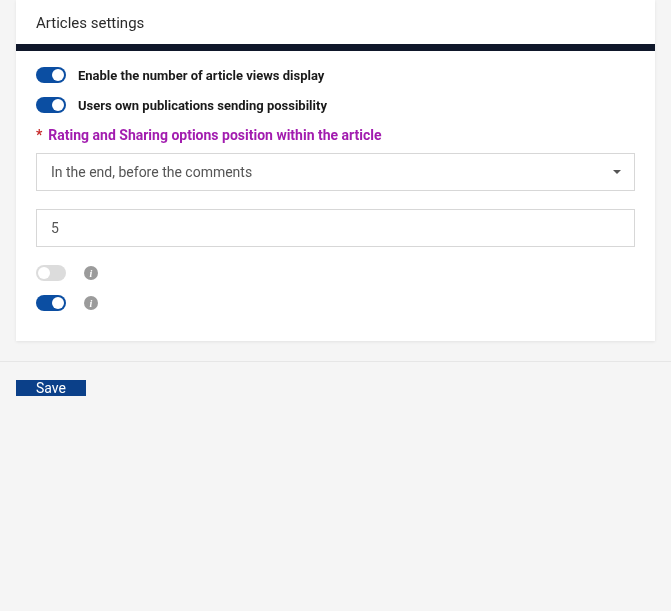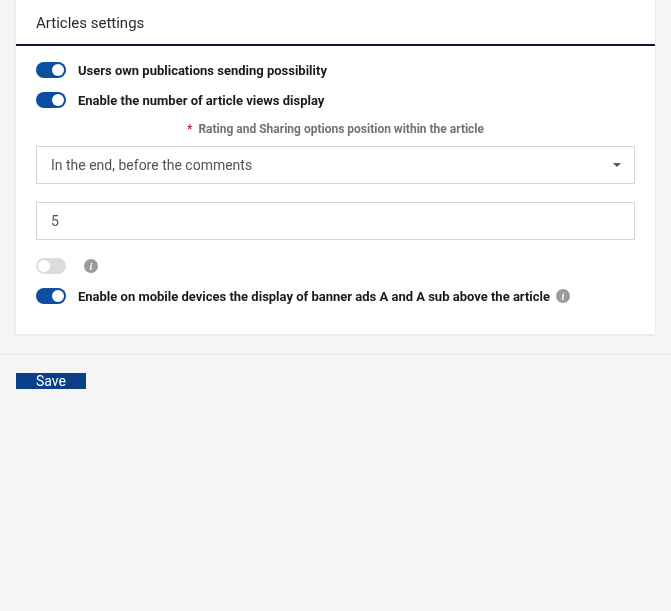--- a/index.html
+++ b/index.html
@@ -12,21 +12,21 @@
       background: #f5f5f5;
       padding: 0;
     }
     .panel {
       background: #ffffff;
       margin: 0 16px 20px 16px;
       box-shadow: 0 1px 3px rgba(0,0,0,0.08);
     }
     .panel-header {
       padding: 14px 20px 12px 20px;
-      border-bottom: 2px solid #0f172a;
+      border-bottom: 7px solid #0f172a;
     }
     .panel-title {
       font-size: 15px;
       font-weight: 400;
       color: #2b2b2b;
     }
     .panel-body {
       padding: 16px 20px 30px 20px;
     }
     .row {
@@ -82,26 +82,25 @@
       font-style: italic;
       font-family: Georgia, serif;
       margin-left: 6px;
       flex-shrink: 0;
     }
     .field-group {
       margin-top: 14px;
       margin-bottom: 18px;
     }
     .field-label {
-      font-size: 12px;
-      font-weight: 700;
-      color: #737373;
+      font-size: 14px;
+      font-weight: 700;
+      color: #a21caf;
       margin-bottom: 10px;
       display: block;
-      text-align: center;
     }
     .required::before {
       content: "*";
       color: #c62828;
       margin-right: 6px;
       font-weight: 700;
     }
     .select-wrap, .input-wrap {
       position: relative;
     }
@@ -153,28 +152,28 @@
 <div class="panel">
   <div class="panel-header">
     <div class="panel-title">Articles settings</div>
   </div>
   <div class="panel-body">
 
     <div class="row">
       <div class="toggle on">
           <div class="knob"></div>
         </div>
-      <span class="toggle-label">Users own publications sending possibility</span>
+      <span class="toggle-label">Enable the number of article views display</span>
     </div>
 
     <div class="row">
       <div class="toggle on">
           <div class="knob"></div>
         </div>
-      <span class="toggle-label">Enable the number of article views display</span>
+      <span class="toggle-label">Users own publications sending possibility</span>
     </div>
 
     <div class="field-group">
       <label class="field-label required">Rating and Sharing options position within the article</label>
       <div class="select-wrap">
         <div class="select">In the end, before the comments</div>
         <div class="select-caret"></div>
       </div>
     </div>
 
@@ -189,21 +188,20 @@
       <div class="toggle off">
           <div class="knob"></div>
         </div>
       <span class="info-icon">i</span>
     </div>
 
     <div class="row" style="margin-bottom:0;">
       <div class="toggle on">
           <div class="knob"></div>
         </div>
-      <span class="toggle-label">Enable on mobile devices the display of banner ads A and A sub above the article</span>
       <span class="info-icon">i</span>
     </div>
 
   </div>
 </div>
 
 <div class="footer">
   <button class="save-btn">Save</button>
 </div>
 

